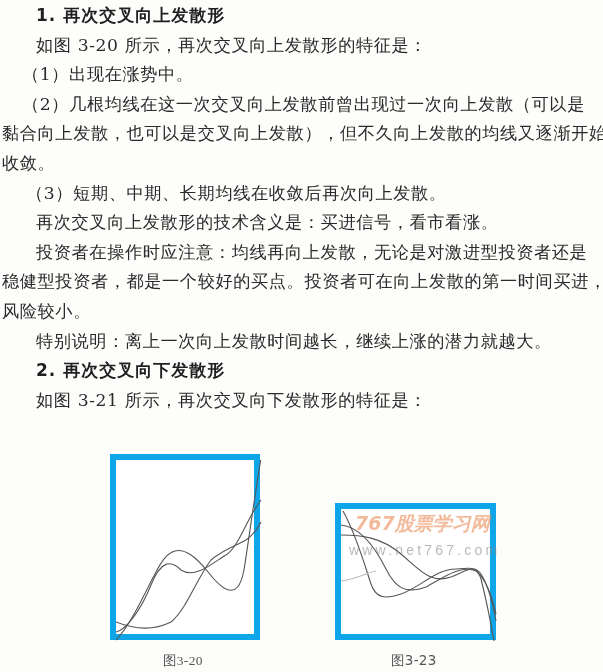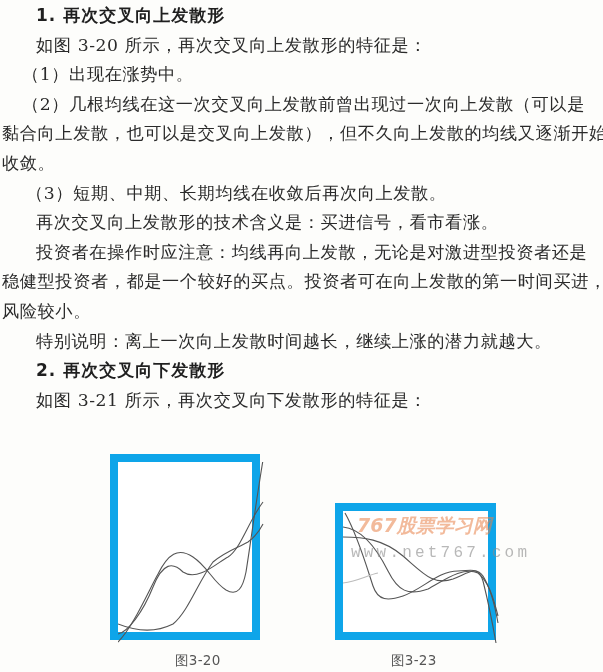--- a/index.html
+++ b/index.html
@@ -15,36 +15,36 @@
     position: absolute; left: 0; width: 603px;
     font-size: 17.2px; line-height: 22px; white-space: nowrap;
     letter-spacing: 0.6px;
   }
   .heading {
     font-family: "DejaVu Sans", "Liberation Sans", sans-serif;
     font-weight: bold; font-size: 17px; color: #1f1f1f;
     letter-spacing: 1px;
   }
   .fig-box {
-    position: absolute; border: 8px solid #0ea5e9; background: #ffffff;
+    position: absolute; border: 6px solid #0ea5e9; background: #ffffff;
     box-sizing: border-box;
   }
   .fig-box svg { position: absolute; left: 0; top: 0; }
   .caption {
     position: absolute; font-family: "DejaVu Sans", "Liberation Sans", sans-serif;
     font-size: 13.5px; color: #555; white-space: nowrap; letter-spacing: 0.3px;
   }
   .wm-title {
     position: absolute; font-family: "DejaVu Sans", "Liberation Sans", sans-serif;
     font-style: italic; font-weight: bold; font-size: 19px; white-space: nowrap;
     opacity: 0.55; letter-spacing: 0px;
   }
   .wm-url {
-    position: absolute; font-family: Liberation Mono, monospace;
-    font-size: 16px; white-space: nowrap; letter-spacing: 3.2px; opacity: 0.6; text-align: center;
+    position: absolute; font-family: Liberation Sans, sans-serif;
+    font-size: 14px; white-space: nowrap; letter-spacing: 3.2px; opacity: 0.6; text-align: center;
   }
 </style>
 </head>
 <body>
 
 <div class="page">
 
   <div class="line heading" style="top:4px; left:36px;">1. 再次交叉向上发散形</div>
   <div class="line" style="top:34px; left:36px;">如图 3-20 所示，再次交叉向上发散形的特征是：</div>
   <div class="line" style="top:63px; left:22px;">（1）出现在涨势中。</div>
@@ -66,21 +66,21 @@
       <g fill="none" stroke="#555" stroke-width="1.1">
 
         <path d="M0,180 C15,165 30,130 40,112 C50,92 60,85 75,95 C90,105 95,120 108,128 C120,135 125,125 128,110 C132,85 138,40 145,-2"></path>
 
         <path d="M0,172 C10,170 25,150 35,125 C45,100 55,100 65,110 C80,120 100,100 110,95 C122,88 130,60 145,40"></path>
 
         <path d="M0,162 C15,168 35,172 55,162 C70,150 80,120 95,100 C110,88 120,86 130,80 C137,75 142,68 145,62"></path>
       </g>
     </svg>
   </div>
-  <div class="caption" style="left:175px; top:652px;">图3-20</div>
+  <div class="caption" style="left:163px; top:652px;font-family:Liberation Serif, serif;">图3-20</div>
 
   <div class="fig-box" style="left:335px; top:503px; width:161px; height:137px;">
     <svg width="157" height="133" viewBox="0 0 157 133">
       <g fill="none" stroke="#555" stroke-width="1.1">
         <path d="M2,2 C15,25 25,60 30,75 C35,90 45,90 60,85 C80,78 95,60 115,60 C128,60 135,55 140,70 C145,90 150,115 153,132"></path>
         <path d="M0,16 C20,18 35,40 45,60 C55,80 65,85 85,78 C100,70 120,55 135,62 C145,70 150,85 155,105"></path>
         <path d="M0,26 C20,26 40,28 60,45 C80,62 90,75 110,68 C125,62 133,55 140,65 C148,78 152,95 155,112"></path>
         <path d="M0,72 C15,70 25,64 35,62" stroke="#bbb"></path>
       </g>
     </svg>

